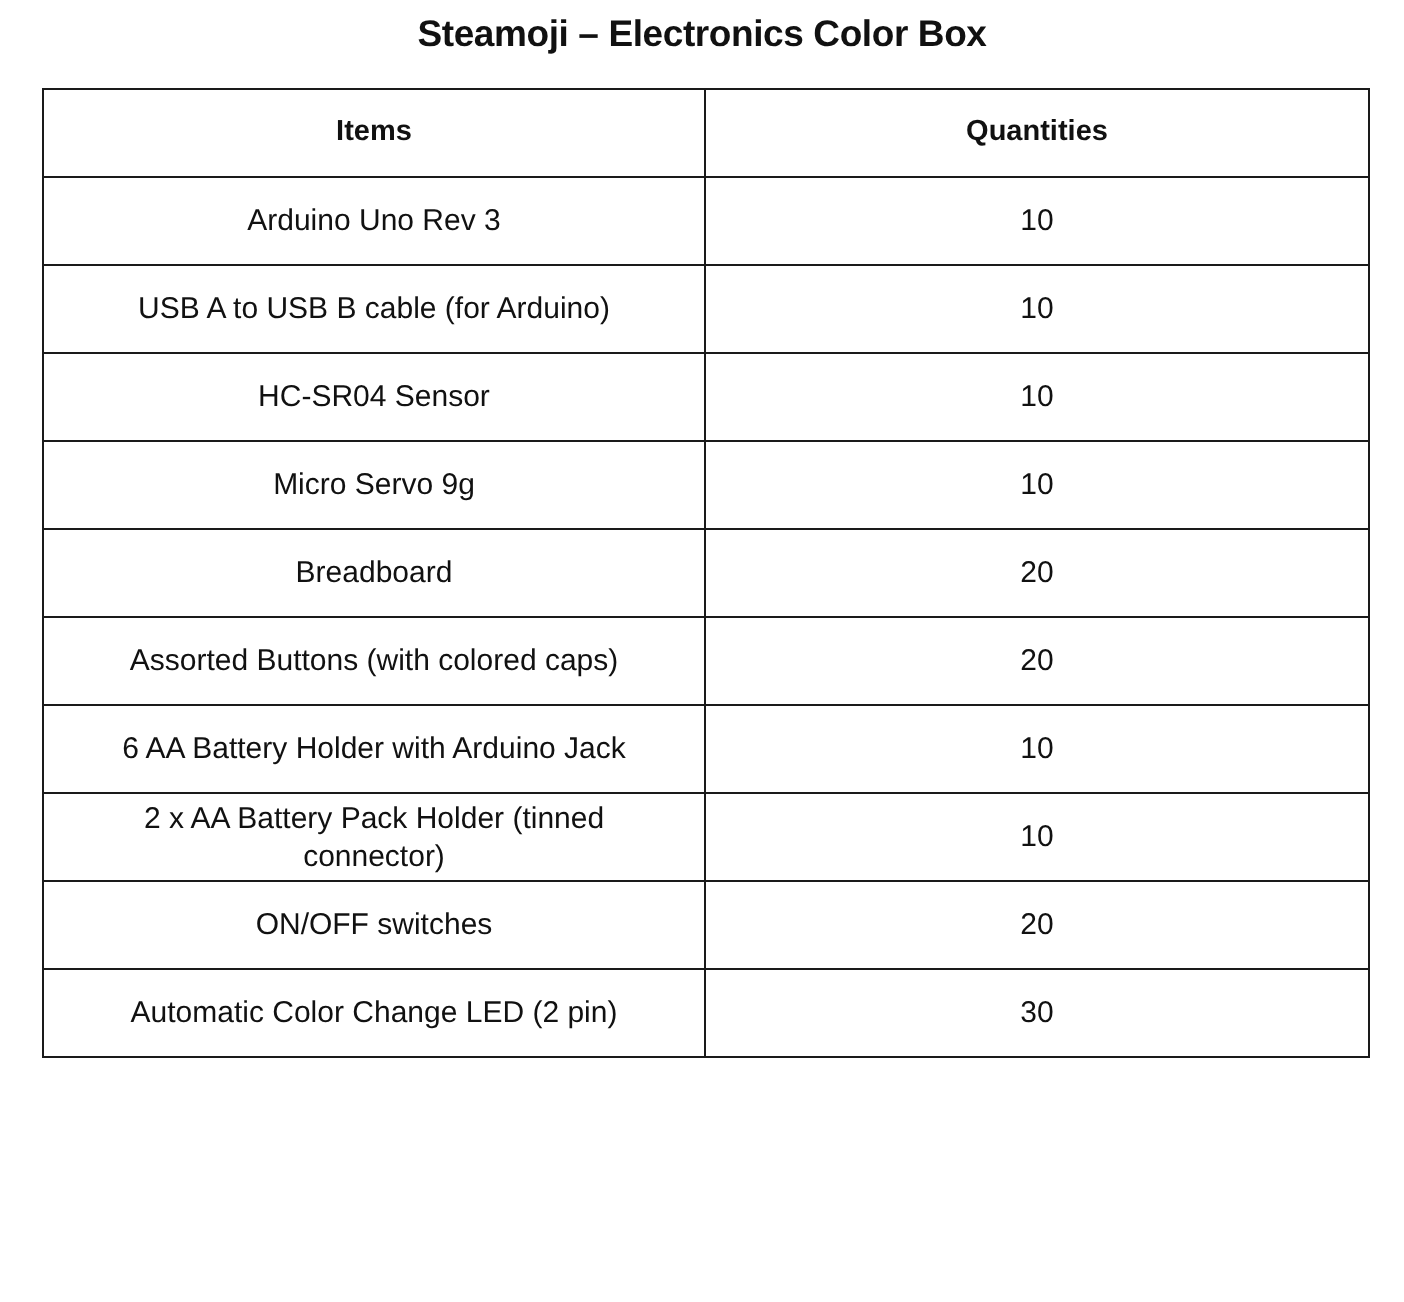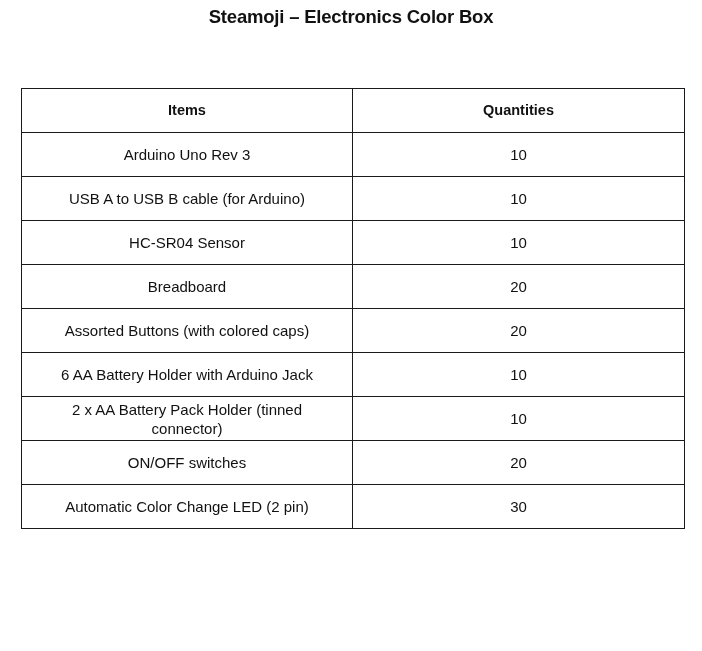--- a/index.html
+++ b/index.html
@@ -6,21 +6,21 @@
   body {
     width: 702px; height: 651px; position: relative; overflow: hidden;
     font-family: "Liberation Sans", "DejaVu Sans", sans-serif; color: #111;
   }
   .title {
     position: absolute; top: 4px; left: 0; width: 702px; text-align: center;
     font-size: 18.5px; font-weight: bold; line-height: 26px; letter-spacing: -0.2px;
   }
   table {
     position: absolute; top: 44px; left: 21px;
-    width: 663px; border-collapse: collapse; table-layout: fixed; margin-top: 44px;
+    width: 663px; border-collapse: collapse; table-layout: fixed;
   }
   col.c1 { width: 331px; }
   col.c2 { width: 332px; }
   th, td {
     border: 1.5px solid #1a1a1a; text-align: center; vertical-align: middle;
     padding: 0 8px; font-size: 15px; line-height: 19px;
   }
   th { height: 43px; font-weight: bold; font-size: 14.5px; }
   td { height: 43px; font-weight: normal; }
   td.item { padding: 0 30px; }
@@ -48,20 +48,24 @@
     </tr>
     <tr>
       <td class="item">USB A to USB B cable (for Arduino)</td>
       <td>10</td>
     </tr>
     <tr>
       <td class="item">HC-SR04 Sensor</td>
       <td>10</td>
     </tr>
     <tr>
+      <td class="item">Micro Servo 9g</td>
+      <td>10</td>
+    </tr>
+    <tr>
       <td class="item">Breadboard</td>
       <td>20</td>
     </tr>
     <tr>
       <td class="item">Assorted Buttons (with colored caps)</td>
       <td>20</td>
     </tr>
     <tr>
       <td class="item">6 AA Battery Holder with Arduino Jack</td>
       <td>10</td>

